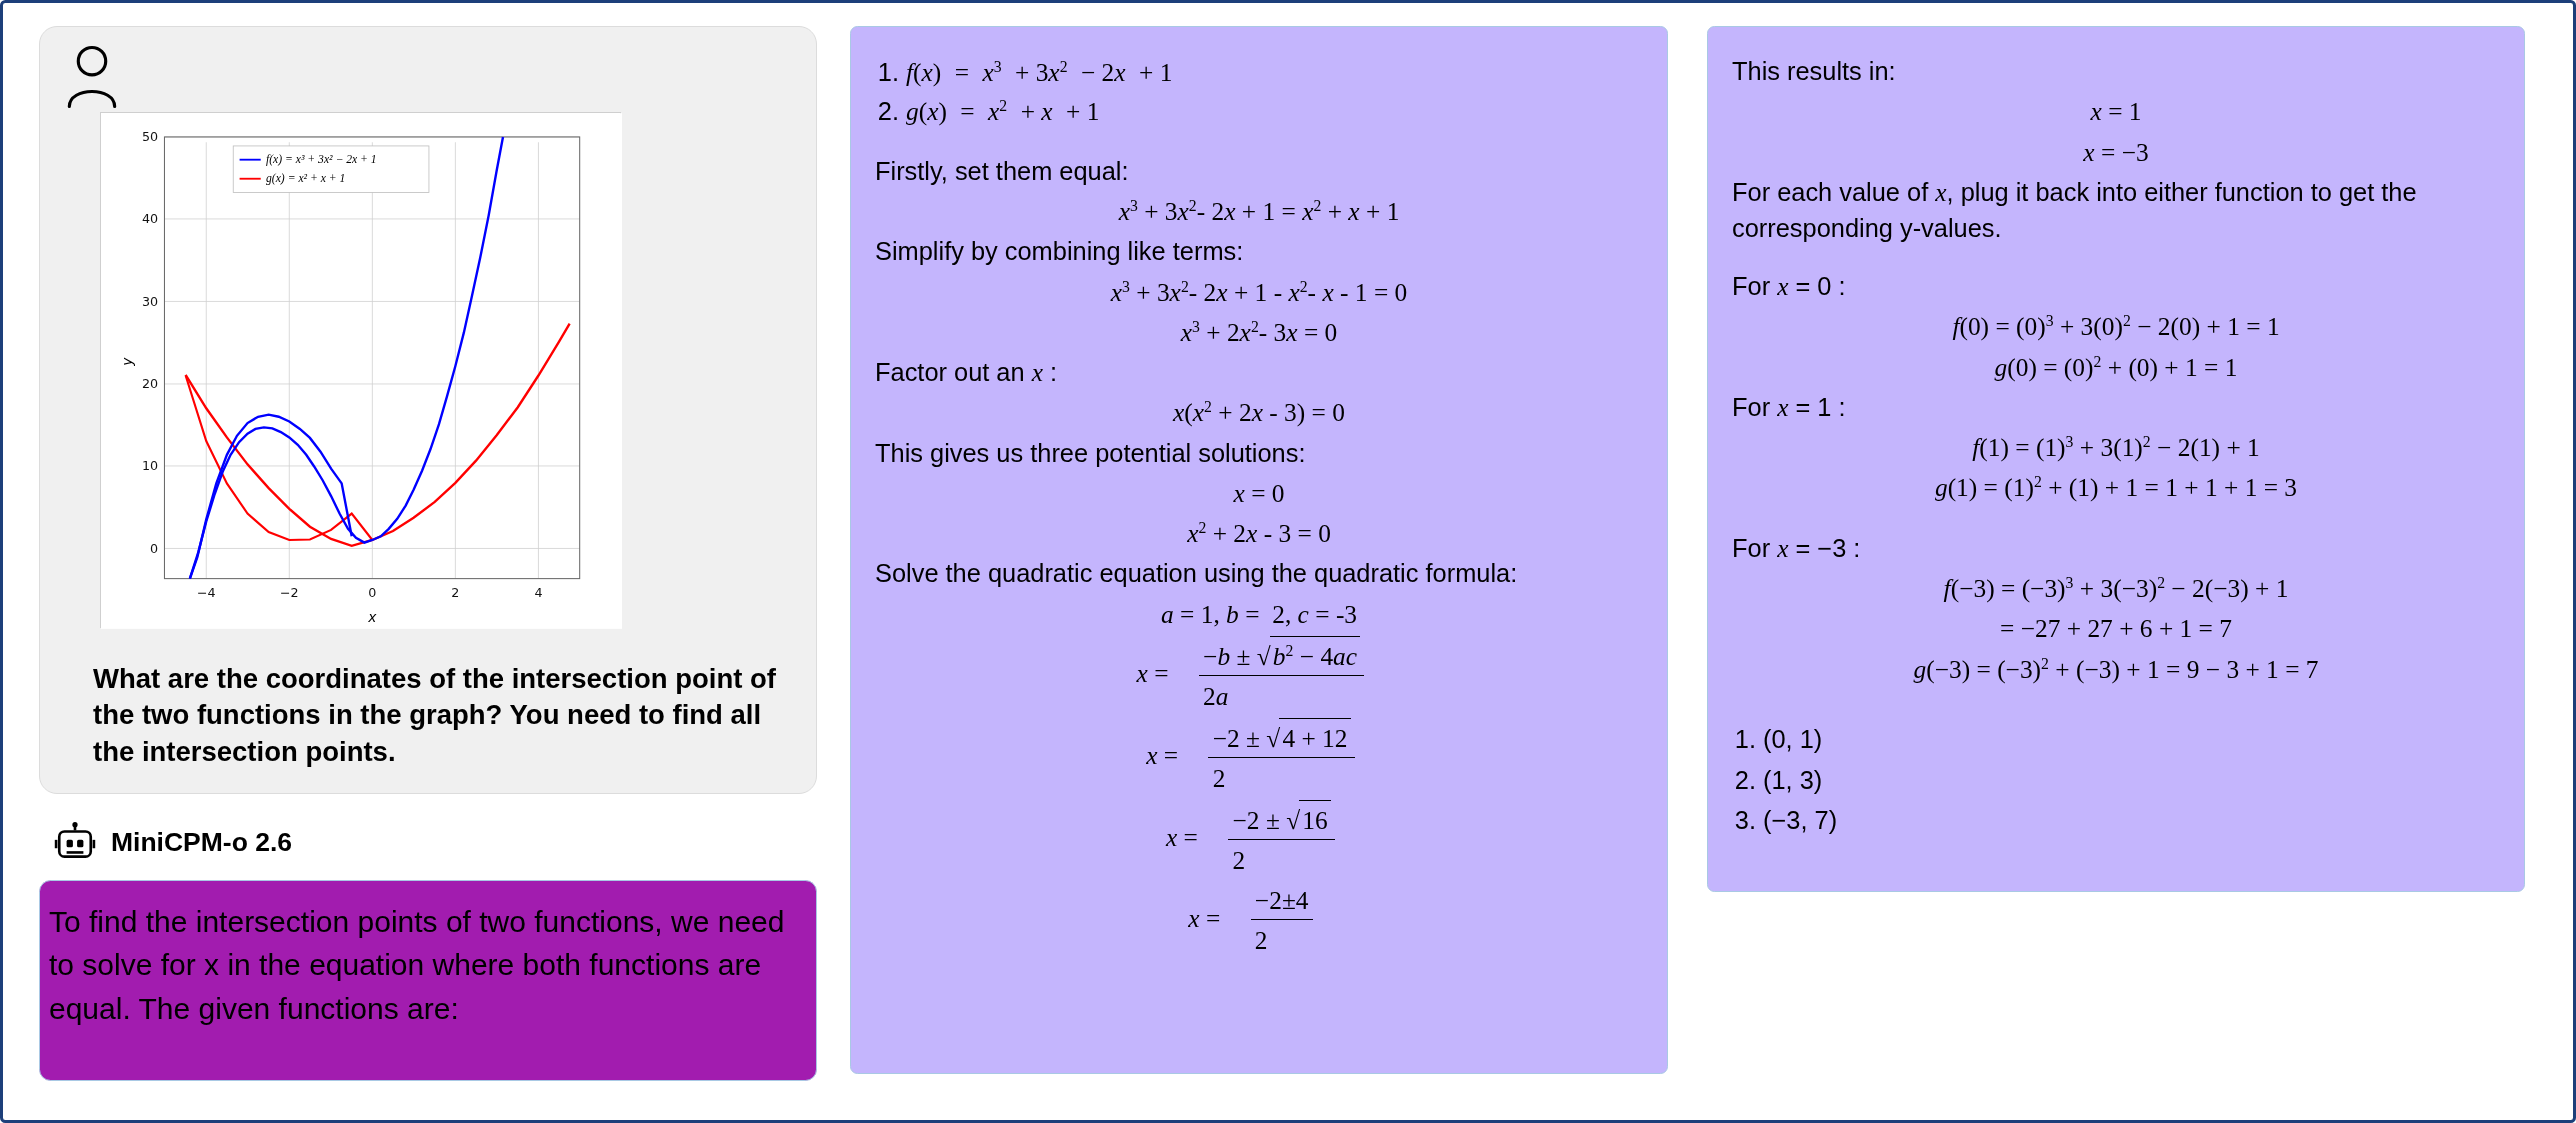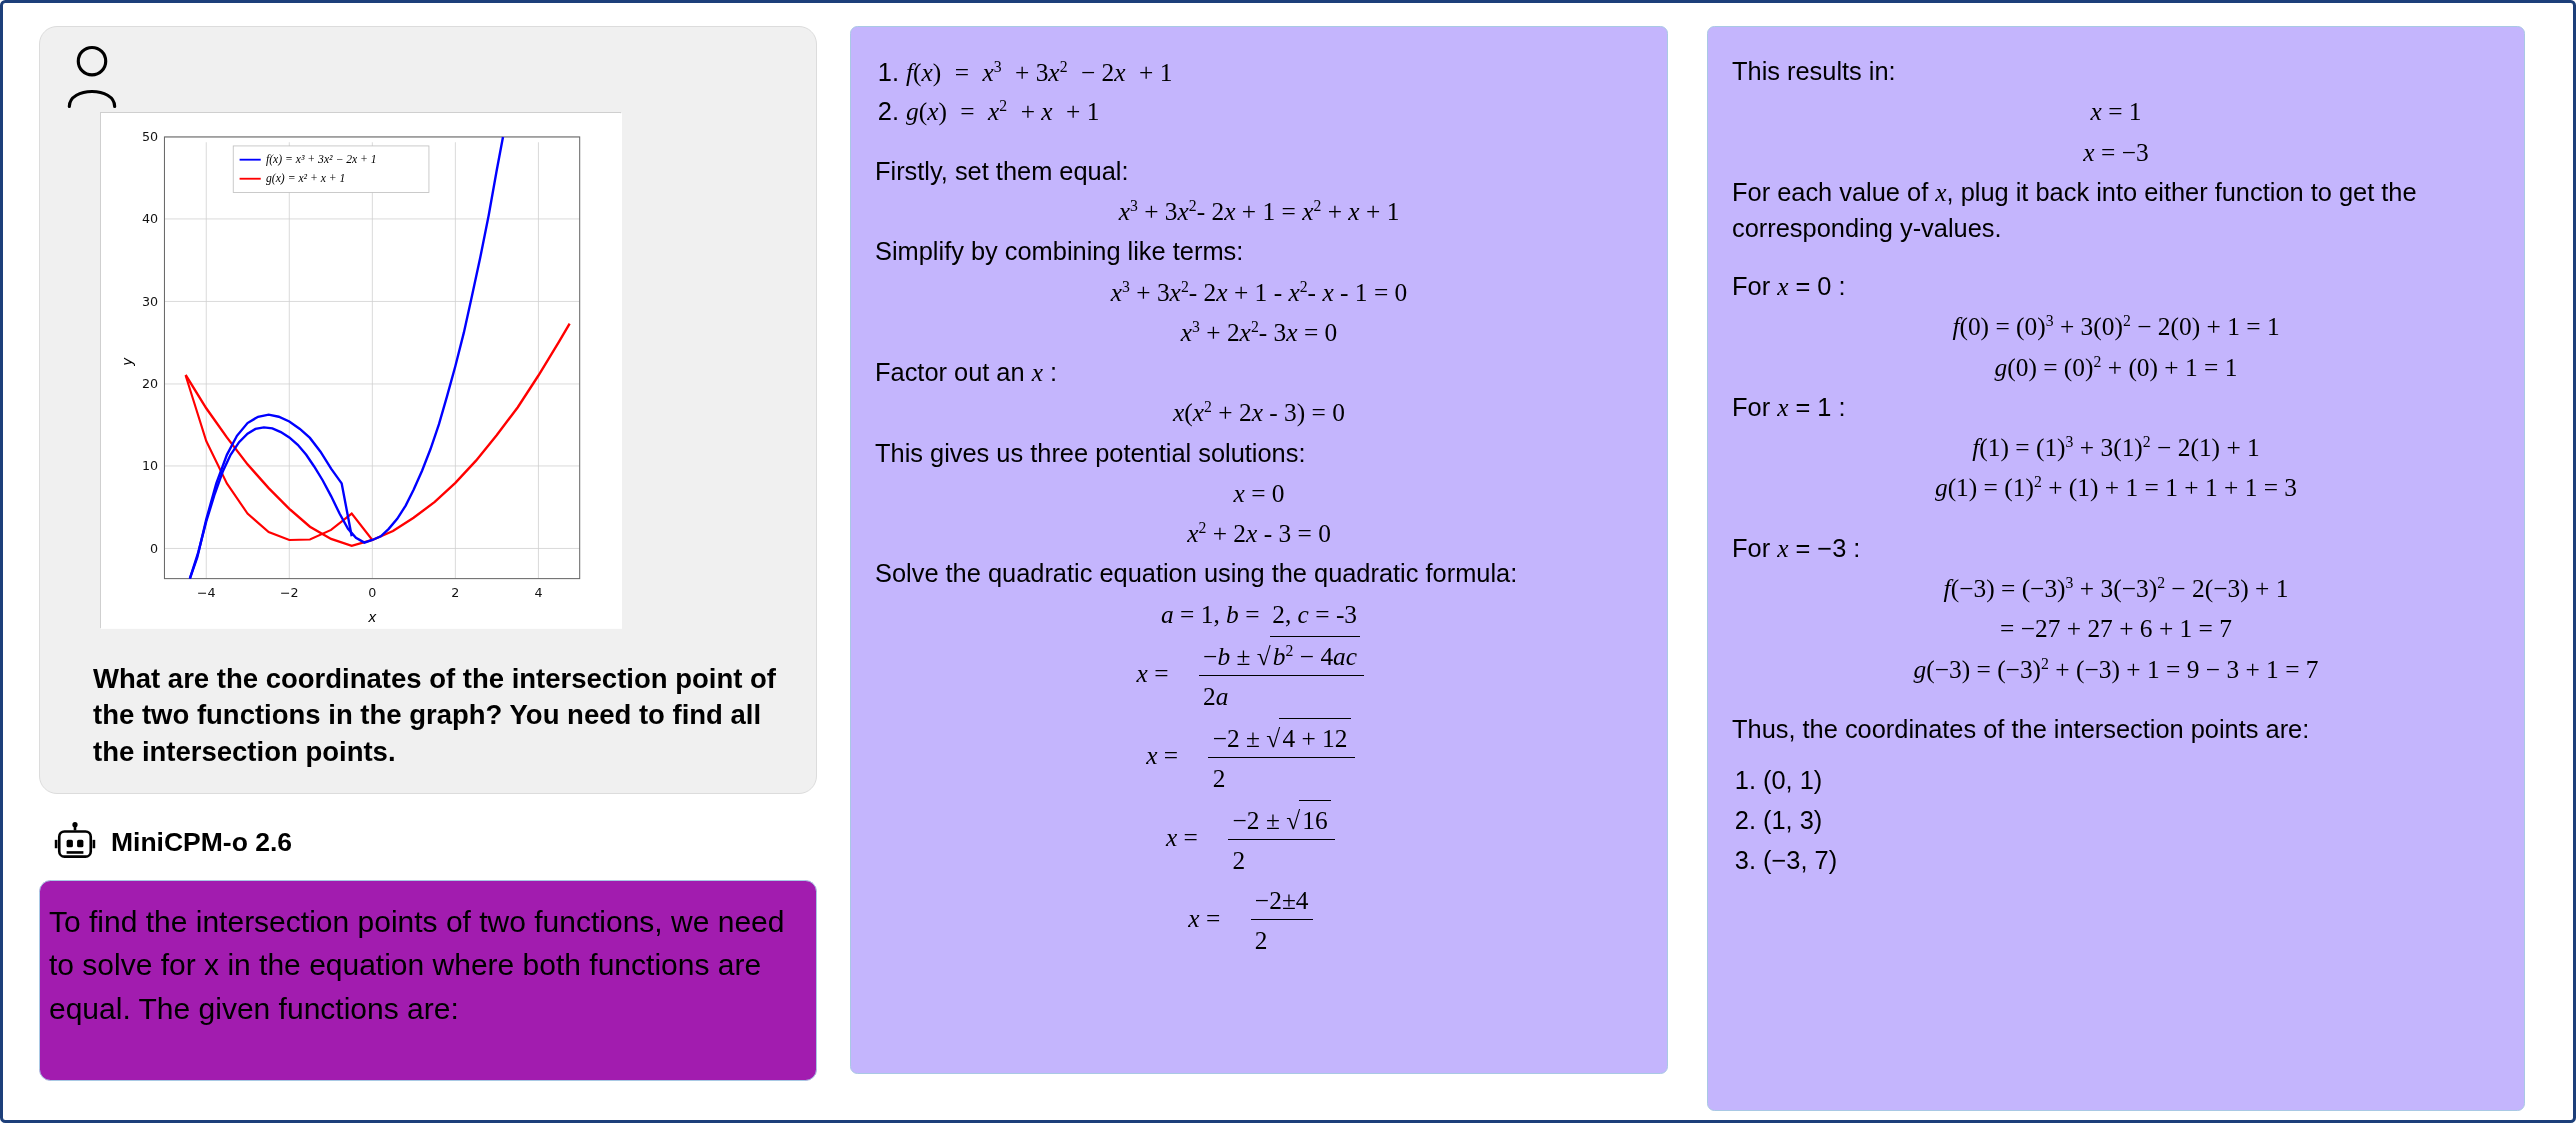--- a/index.html
+++ b/index.html
@@ -103,21 +103,21 @@
   .sheet {
     background: #c4b5fd;
     border: 1.1px solid #a9c9e4;
     border-radius: 7.4px;
     box-sizing: border-box;
     padding: 24px 24px 24px 24px;
     font-size: 25.4px;
     line-height: 1.42;
   }
   .sheet-2 { width: 818px; height: 1048px; }
-  .sheet-3 { width: 818px; height: 1085px; }
+  .sheet-3 { width: 818px; height: 866px; }
 
   .mathline { text-align: center; margin: 4.2px 0; }
   .txt { margin: 2.1px 0; }
   .gap { height: 18px; }
   .small-gap { height: 8.5px; }
 
   ol.eqlist {
     margin: 0 0 0 0;
     padding-left: 31px;
   }
@@ -375,21 +375,20 @@
         </div>
         <div class="mathline">
           <span class="mo">=&nbsp;−</span><span class="mn">27</span><span class="mo">&nbsp;+&nbsp;</span><span class="mn">27</span><span class="mo">&nbsp;+&nbsp;</span><span class="mn">6</span><span class="mo">&nbsp;+&nbsp;</span><span class="mn">1</span><span class="mo">&nbsp;=&nbsp;</span><span class="mn">7</span>
         </div>
         <div class="mathline">
           <span class="mi">g</span><span class="mo">(−</span><span class="mn">3</span><span class="mo">)&nbsp;=&nbsp;(−</span><span class="mn">3</span><span class="mo">)</span><sup class="mn">2</sup><span class="mo">&nbsp;+&nbsp;(−</span><span class="mn">3</span><span class="mo">)&nbsp;+&nbsp;</span><span class="mn">1</span><span class="mo">&nbsp;=&nbsp;</span><span class="mn">9</span><span class="mo">&nbsp;−&nbsp;</span><span class="mn">3</span><span class="mo">&nbsp;+&nbsp;</span><span class="mn">1</span><span class="mo">&nbsp;=&nbsp;</span><span class="mn">7</span>
         </div>
 
         <div class="gap"></div>
 
-        <div class="txt">Thus, the coordinates of the intersection points are:</div>
 
         <div class="small-gap"></div>
 
         <ol class="reslist">
           <li>(0, 1)</li>
           <li>(1, 3)</li>
           <li>(−3, 7)</li>
         </ol>
 
       </div>

